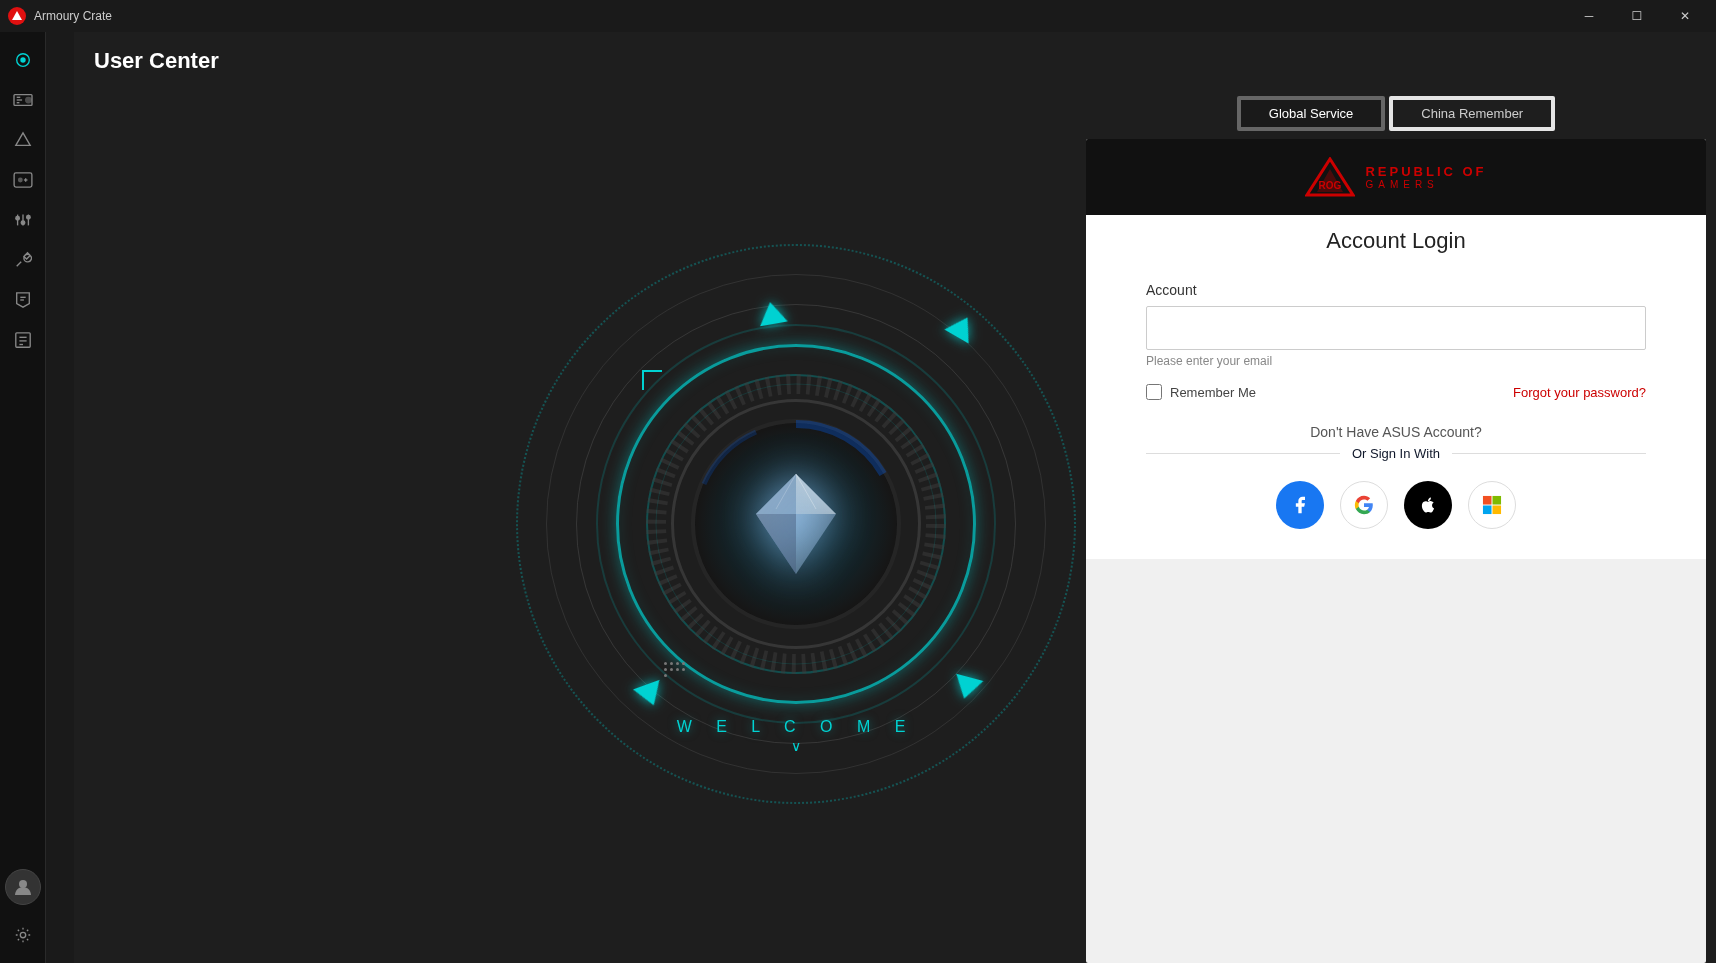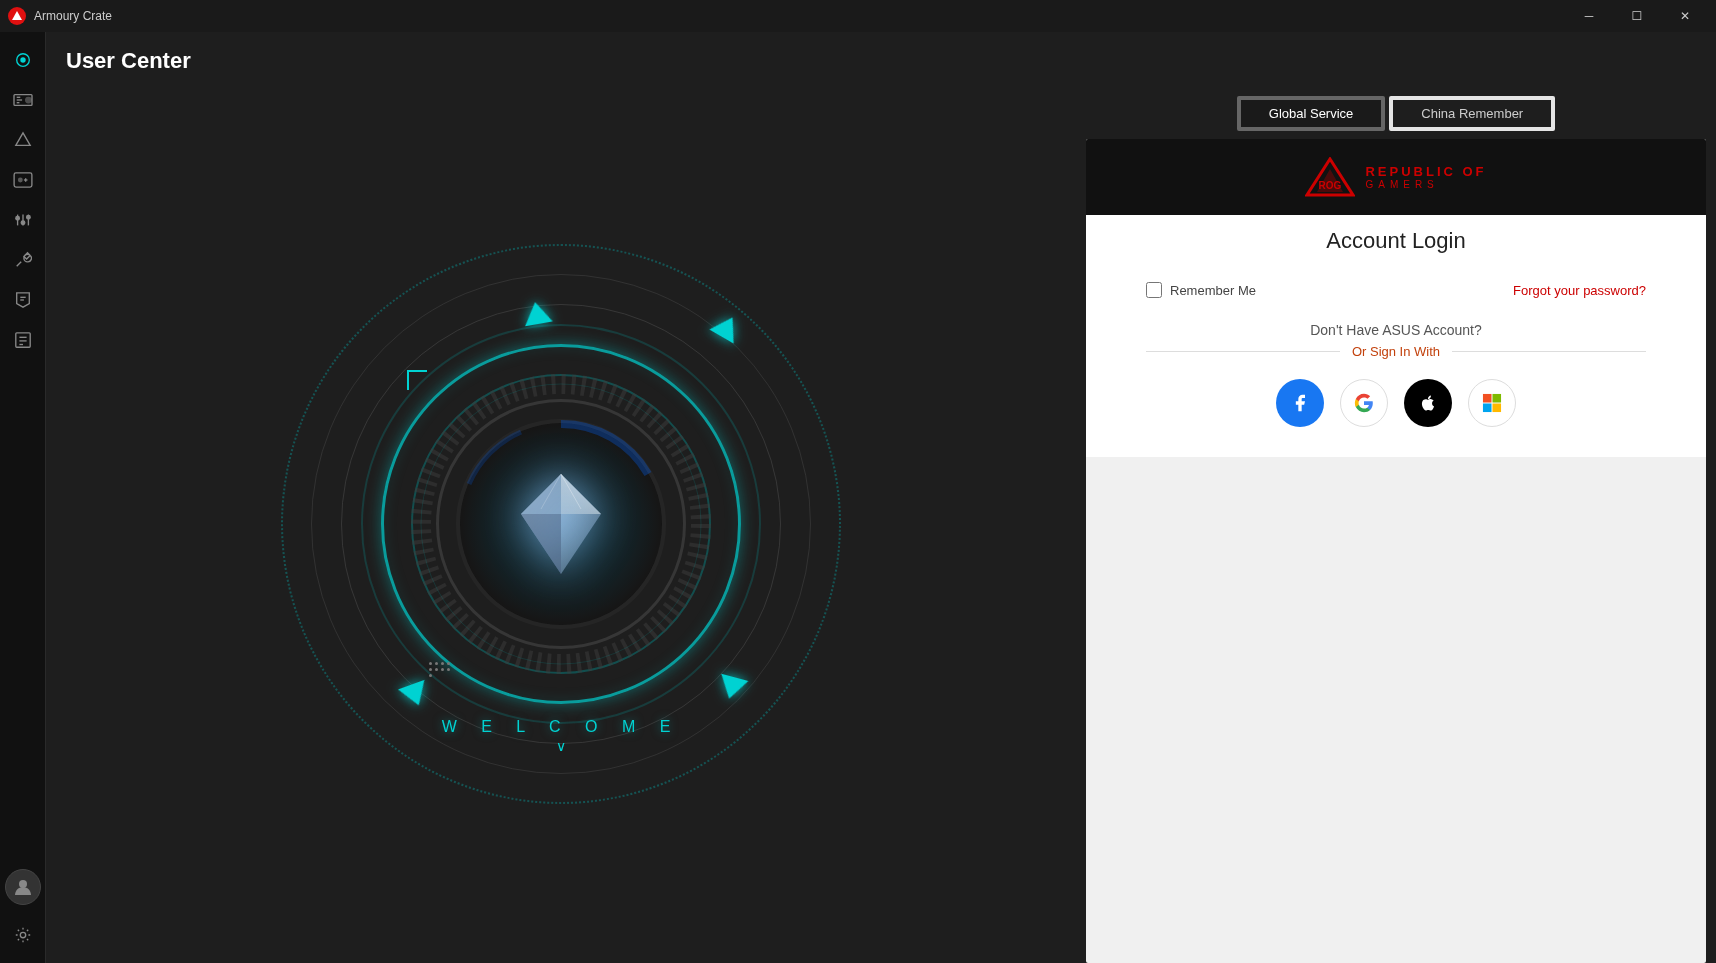--- a/index.html
+++ b/index.html
@@ -57,20 +57,21 @@
       display: flex;
       align-items: center;
       justify-content: center;
     }
 
     
     .app-body {
       display: flex;
       flex: 1;
       overflow: hidden;
+      gap: 28px;
     }
 
     
     .sidebar {
       width: 46px;
       background: #111111;
       display: flex;
       flex-direction: column;
       align-items: center;
       padding-top: 10px;
@@ -136,21 +137,21 @@
       flex: 1;
       display: flex;
       overflow: hidden;
     }
 
     
     .visual-side {
       flex: 1;
       display: flex;
       align-items: center;
-      justify-content: center;
+      justify-content: flex-end;
       position: relative;
       overflow: hidden;
     }
 
     .circle-container {
       position: relative;
       width: 560px;
       height: 560px;
     }
 
@@ -491,21 +492,21 @@
       gap: 12px;
       margin-bottom: 20px;
     }
     .divider-line {
       flex: 1;
       height: 1px;
       background: #ddd;
     }
     .divider-text {
       font-size: 13px;
-      color: #c2410c;
+      color: #0f172a;
     }
 
     .social-buttons {
       display: flex;
       justify-content: center;
       gap: 16px;
     }
     .social-btn {
       width: 48px;
       height: 48px;
@@ -730,20 +731,25 @@
                 <span class="republic-text">REPUBLIC OF</span>
                 <span class="gamers-text">GAMERS</span>
               </div>
             </div>
           </div>
 
           <div class="login-form">
             <div class="login-title">Account Login</div>
 
             
+            <div class="form-group">
+              <label class="form-label">Account</label>
+              <input type="text" class="form-input" style="">
+              <div class="input-hint">Please enter your email</div>
+            </div>
 
             
 
             
             <div class="form-options">
               <div class="remember-me">
                 <input type="checkbox" class="remember-checkbox" style="">
                 <span class="remember-label">Remember Me</span>
               </div>
               <a class="forgot-link">Forgot your password?</a>

